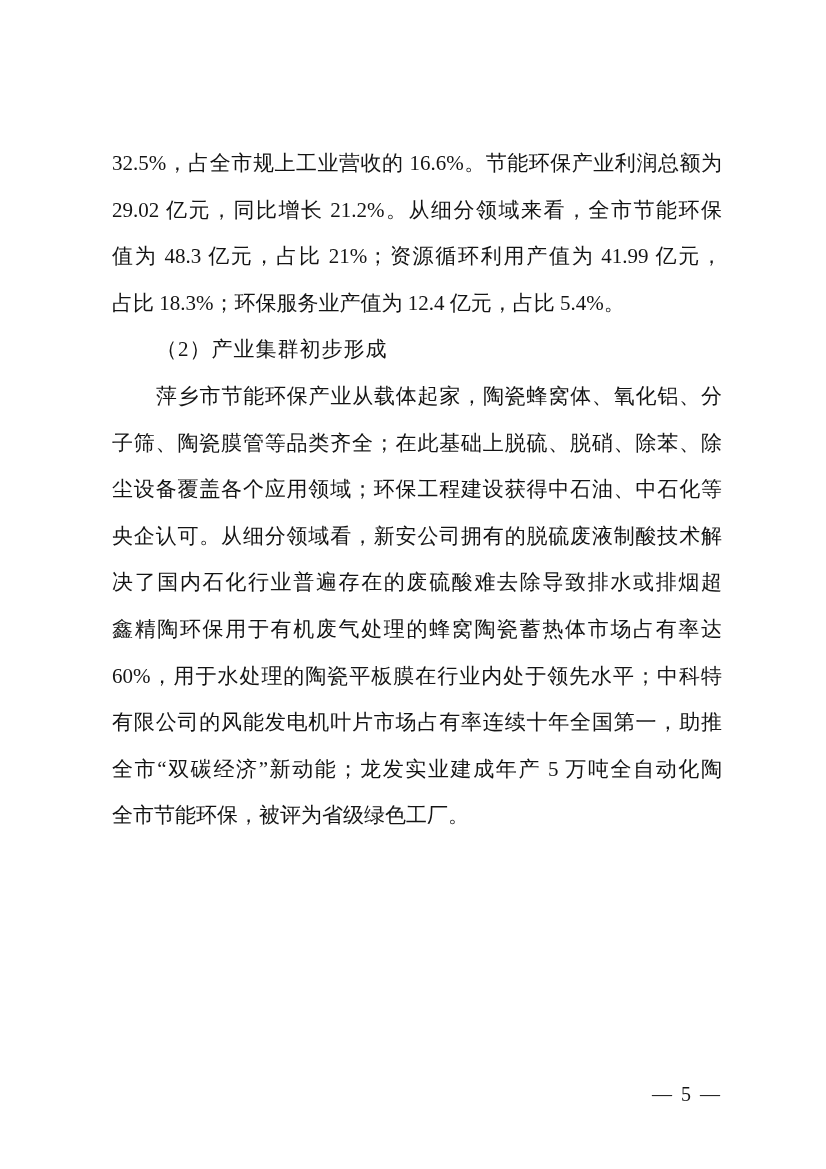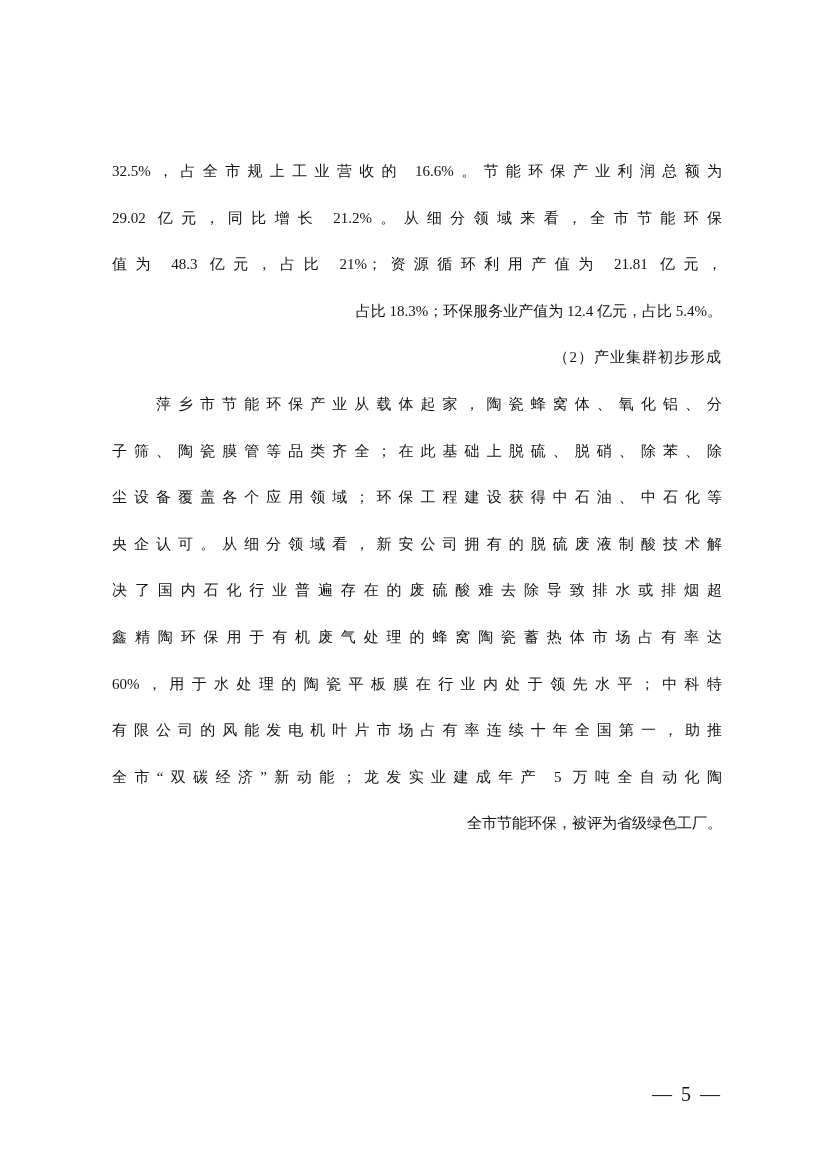--- a/index.html
+++ b/index.html
@@ -12,31 +12,31 @@
     width: 826px;
     height: 1169px;
     background: #ffffff;
     overflow: hidden;
     font-family: "Liberation Serif", "DejaVu Serif", serif;
     color: #141414;
   }
   .doc-body {
     position: absolute;
     left: 112px;
-    top: 148px;
+    top: 140px;
     width: 610px;
-    font-size: 15px;
+    font-size: 21px;
   }
   .line {
     display: block;
     height: 46.6px;
     line-height: 46.6px;
     overflow: hidden;
     white-space: normal;
-    text-align: right;
+    text-align: left;
   }
   .line.just {
     text-align: justify;
     text-align-last: justify;
     text-justify: inter-character;
   }
   .line.indent {
     padding-left: 44px;
   }
   .line.bold {
@@ -52,21 +52,21 @@
     color: #141414;
   }
 </style>
 </head>
 <body>
 
 <div class="page">
   <div class="doc-body">
       <div class="line just">32.5%，占全市规上工业营收的 16.6%。节能环保产业利润总额为</div>
       <div class="line just">29.02 亿元，同比增长 21.2%。从细分领域来看，全市节能环保</div>
-      <div class="line just">值为 48.3 亿元，占比 21%；资源循环利用产值为 21.81 亿元，</div>
+      <div class="line just">值为 48.3 亿元，占比 21%；资源循环利用产值为 41.99 亿元，</div>
       <div class="line">占比 18.3%；环保服务业产值为 12.4 亿元，占比 5.4%。</div>
       <div class="line bold indent">（2）产业集群初步形成</div>
       <div class="line just indent">萍乡市节能环保产业从载体起家，陶瓷蜂窝体、氧化铝、分</div>
       <div class="line just">子筛、陶瓷膜管等品类齐全；在此基础上脱硫、脱硝、除苯、除</div>
       <div class="line just">尘设备覆盖各个应用领域；环保工程建设获得中石油、中石化等</div>
       <div class="line just">央企认可。从细分领域看，新安公司拥有的脱硫废液制酸技术解</div>
       <div class="line just">决了国内石化行业普遍存在的废硫酸难去除导致排水或排烟超</div>
       <div class="line just">鑫精陶环保用于有机废气处理的蜂窝陶瓷蓄热体市场占有率达</div>
       <div class="line just">60%，用于水处理的陶瓷平板膜在行业内处于领先水平；中科特</div>
       <div class="line just">有限公司的风能发电机叶片市场占有率连续十年全国第一，助推</div>

